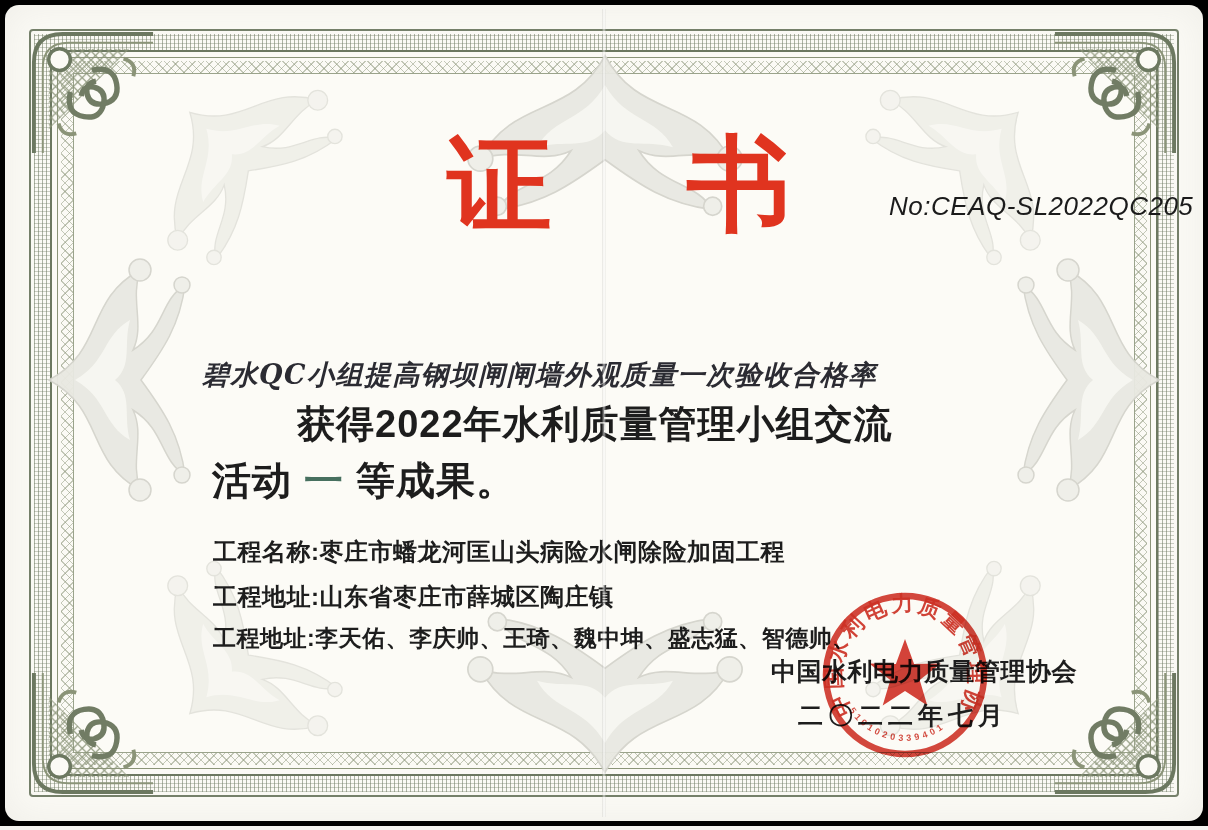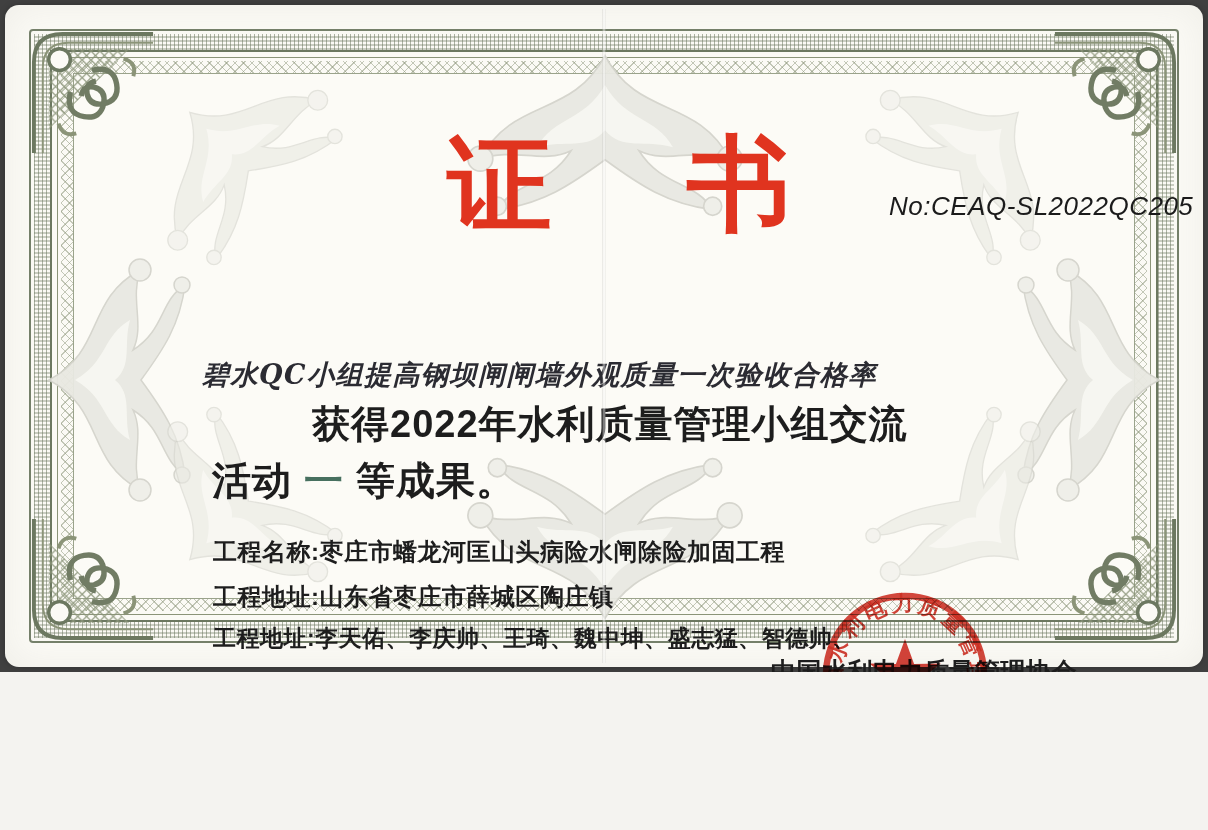--- a/index.html
+++ b/index.html
@@ -1,16 +1,16 @@
 <!DOCTYPE html>
 <html><head>
 <meta charset="utf-8">
 <style>
   html,body{margin:0;padding:0;background:#f4f3f0;font-family:"Liberation Sans",sans-serif;}
-  .scene{position:relative;width:1208px;height:672px;overflow:hidden;background:#404040;}
+  .scene{position:relative;width:1208px;height:826px;overflow:hidden;background:#000000;}
   .cert{position:absolute;inset:5px;background:#fbfaf5;border-radius:14px;
         box-shadow:0 0 6px rgba(0,0,0,.25), inset 0 0 40px rgba(160,160,150,.12);}
 
   
   .f{position:absolute;pointer-events:none;}
   .f1{inset:24px;border:2px solid #75806a;border-radius:4px;}
   .f2{inset:29px;
       background:
         repeating-linear-gradient(90deg, rgba(108,120,96,.55) 0 1.5px, transparent 1.5px 4px),
         repeating-linear-gradient(0deg, rgba(108,120,96,.35) 0 1.5px, transparent 1.5px 4px);}
@@ -41,21 +41,21 @@
 
   
   .txt{position:absolute;z-index:10;white-space:nowrap;color:#1d1d1d;}
   .title{left:0;right:0;top:122px;text-align:center;transform:translateX(16px);
          font-family:"DejaVu Serif",serif;font-weight:900;font-size:104px;line-height:1.1;
          word-spacing:95px;letter-spacing:2px;}
   .cert-no{left:884px;top:186px;font-size:26px;font-weight:500;color:#1b1b1b;letter-spacing:.5px;font-style:italic;}
   .hand{font-family:"DejaVu Serif",serif;font-style:italic;font-weight:600;color:#2b2b32;}
   .recipient{left:204px;top:281px;font-size:31px;letter-spacing:10px;}
   .theme{left:197px;top:352px;font-size:27px;letter-spacing:1.5px;}
-  .award1{left:307px;top:394px;font-size:38px;font-weight:800;letter-spacing:1px;text-align:center;}
+  .award1{left:292px;top:394px;font-size:38px;font-weight:800;letter-spacing:1px;text-align:center;}
   .award2{left:207px;top:449px;font-size:39px;font-weight:800;letter-spacing:1px;}
   .grade{font-weight:900;margin:0 12px;}
   .row{font-size:24px;font-weight:700;letter-spacing:.5px;}
   .r-name{left:208px;top:531px;}
   .r-addr{left:208px;top:576px;}
   .r-mem{left:208px;top:618px;font-size:23px;}
   .r-mem2{left:318px;top:655px;font-size:23px;}
   .issuer{left:766px;top:650px;font-size:25px;font-weight:700;letter-spacing:.5px;}
   .date{left:793px;top:694px;font-size:25px;font-weight:700;letter-spacing:5px;}
 

